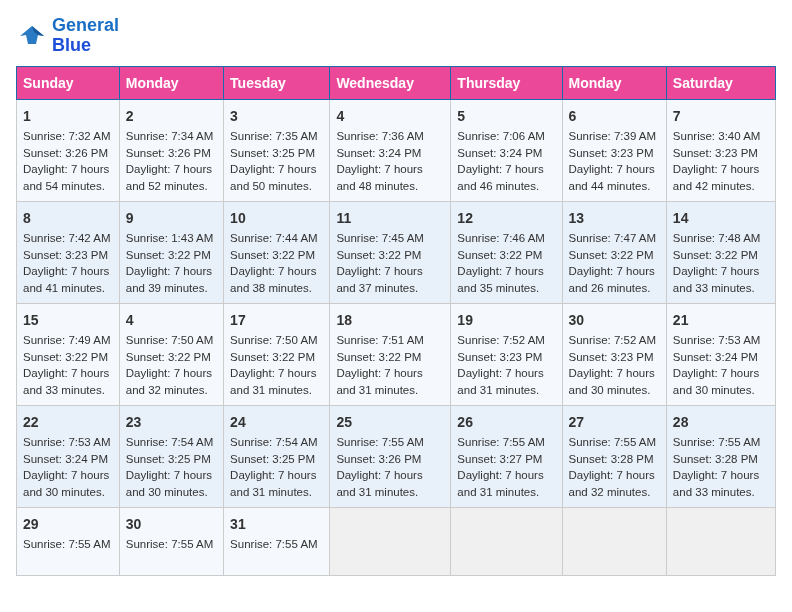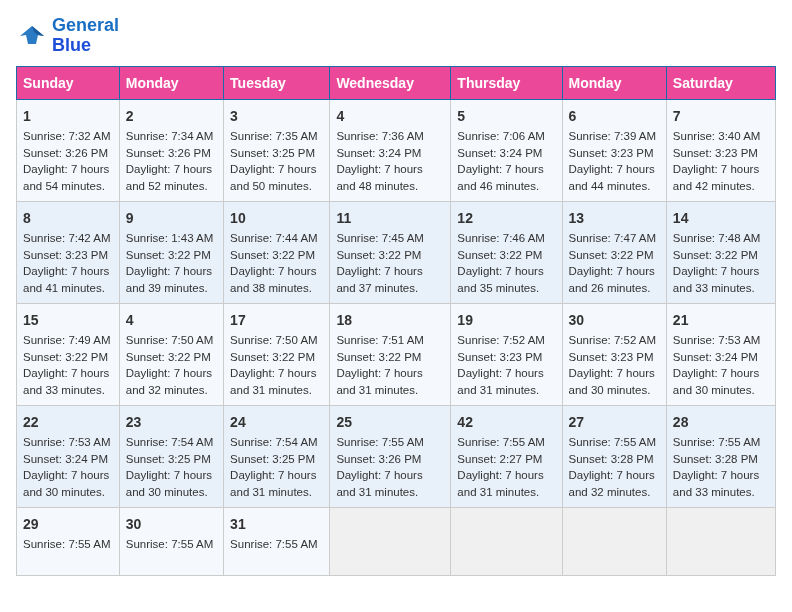--- a/index.html
+++ b/index.html
@@ -142,21 +142,21 @@
         <td><span class="day-num">18</span><span>Sunrise: 7:51 AM</span><br><span>Sunset: 3:22 PM</span><br><span>Daylight: 7 hours and 31 minutes.</span></td>
         <td><span class="day-num">19</span><span>Sunrise: 7:52 AM</span><br><span>Sunset: 3:23 PM</span><br><span>Daylight: 7 hours and 31 minutes.</span></td>
         <td><span class="day-num">30</span><span>Sunrise: 7:52 AM</span><br><span>Sunset: 3:23 PM</span><br><span>Daylight: 7 hours and 30 minutes.</span></td>
         <td><span class="day-num">21</span><span>Sunrise: 7:53 AM</span><br><span>Sunset: 3:24 PM</span><br><span>Daylight: 7 hours and 30 minutes.</span></td>
       </tr>
       <tr>
         <td><span class="day-num">22</span><span>Sunrise: 7:53 AM</span><br><span>Sunset: 3:24 PM</span><br><span>Daylight: 7 hours and 30 minutes.</span></td>
         <td><span class="day-num">23</span><span>Sunrise: 7:54 AM</span><br><span>Sunset: 3:25 PM</span><br><span>Daylight: 7 hours and 30 minutes.</span></td>
         <td><span class="day-num">24</span><span>Sunrise: 7:54 AM</span><br><span>Sunset: 3:25 PM</span><br><span>Daylight: 7 hours and 31 minutes.</span></td>
         <td><span class="day-num">25</span><span>Sunrise: 7:55 AM</span><br><span>Sunset: 3:26 PM</span><br><span>Daylight: 7 hours and 31 minutes.</span></td>
-        <td><span class="day-num">42</span><span>Sunrise: 7:55 AM</span><br><span>Sunset: 2:27 PM</span><br><span>Daylight: 7 hours and 31 minutes.</span></td>
+        <td><span class="day-num">26</span><span>Sunrise: 7:55 AM</span><br><span>Sunset: 3:27 PM</span><br><span>Daylight: 7 hours and 31 minutes.</span></td>
         <td><span class="day-num">27</span><span>Sunrise: 7:55 AM</span><br><span>Sunset: 3:28 PM</span><br><span>Daylight: 7 hours and 32 minutes.</span></td>
         <td><span class="day-num">28</span><span>Sunrise: 7:55 AM</span><br><span>Sunset: 3:28 PM</span><br><span>Daylight: 7 hours and 33 minutes.</span></td>
       </tr>
       <tr>
         <td><span class="day-num">29</span><span>Sunrise: 7:55 AM</span><br><br></td>
         <td><span class="day-num">30</span><span>Sunrise: 7:55 AM</span><br><br></td>
         <td><span class="day-num">31</span><span>Sunrise: 7:55 AM</span><br><br></td>
         <td class="empty"></td>
         <td class="empty"></td>
         <td class="empty"></td>

